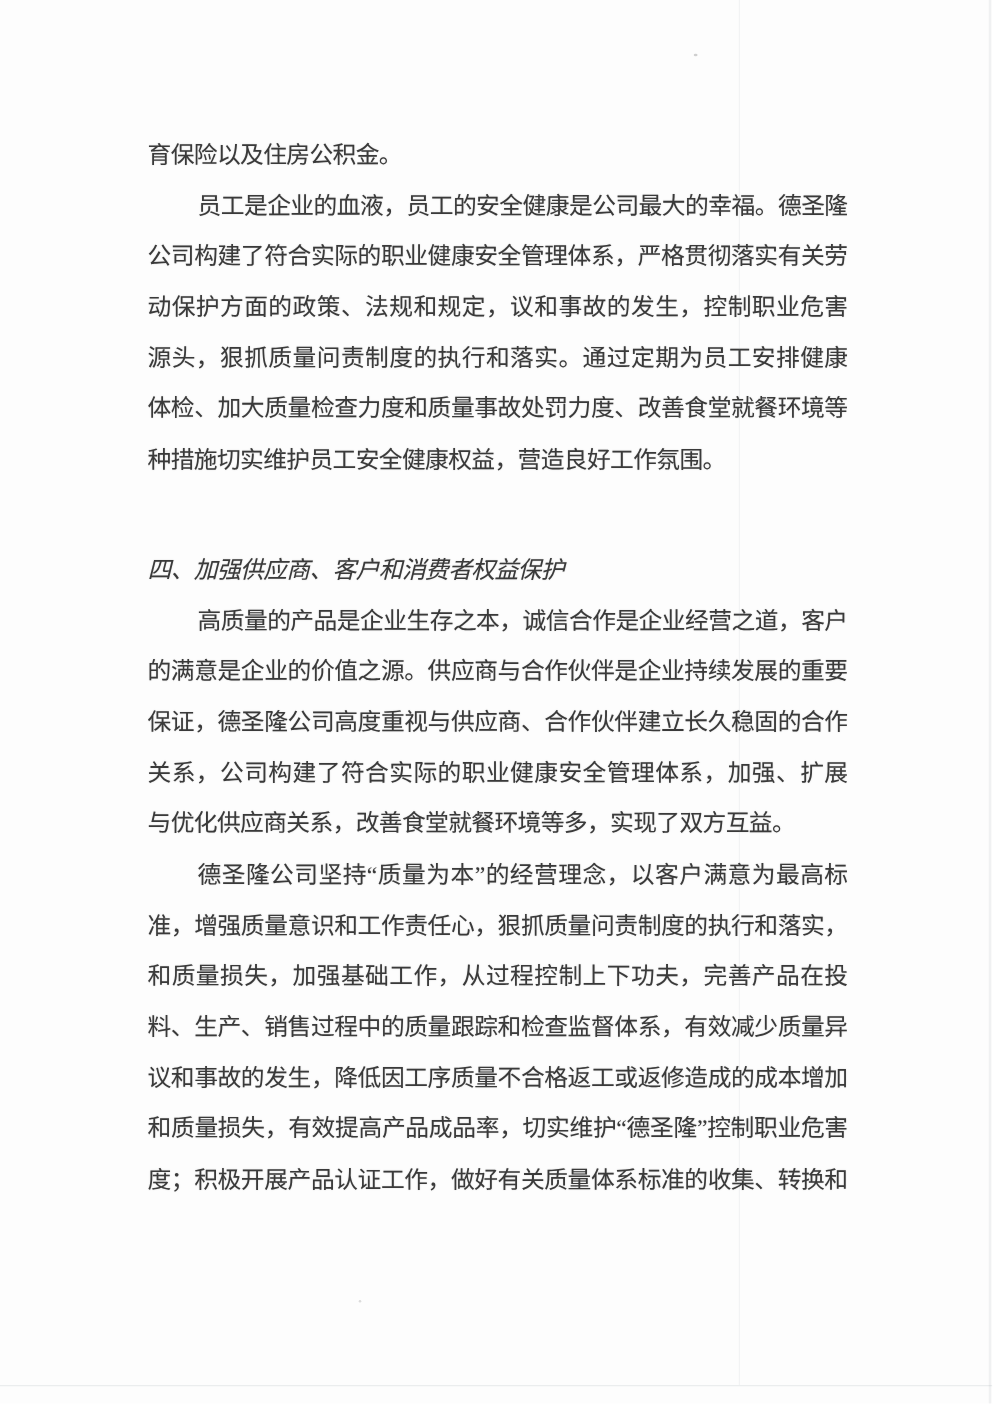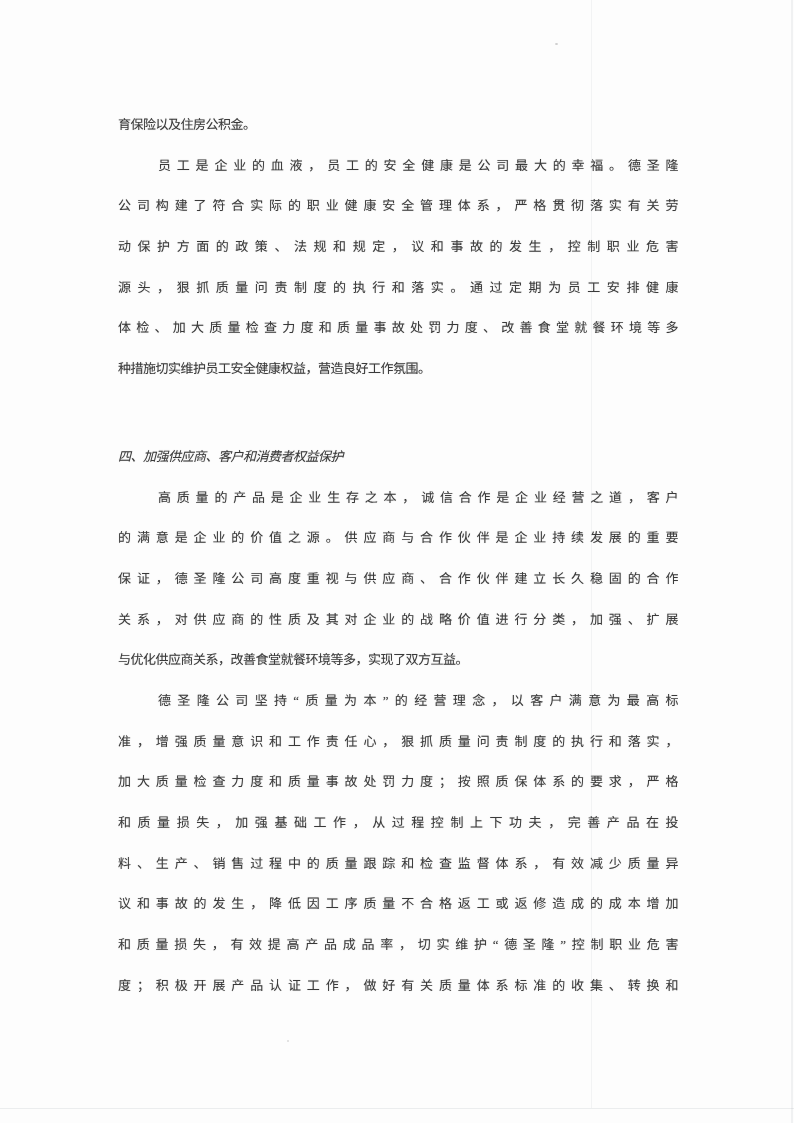--- a/index.html
+++ b/index.html
@@ -18,21 +18,21 @@
     height: 1123px;
     background: var(--page-bg, #fdfdfd);
     overflow: hidden;
   }
   .textblock {
     position: absolute;
     left: 118px;
     top: 105px;
     width: 560px;
     color: var(--ink, #3a3a3a);
-    font-size: 13px;
+    font-size: 19px;
     letter-spacing: -0.5px;
   }
   .block { margin: 0; padding: 0; }
   .block.heading { margin-top: 47px; font-style: italic; }
   .line {
     height: 40.7px;
     line-height: 40.7px;
     overflow: hidden;
     white-space: normal;
     text-align: justify;
@@ -82,27 +82,26 @@
         <div class="line stretch">体检、加大质量检查力度和质量事故处罚力度、改善食堂就餐环境等多</div>
         <div class="line lastline">种措施切实维护员工安全健康权益，营造良好工作氛围。</div>
       </div>
       <div class="block heading">
         <div class="line lastline">四、加强供应商、客户和消费者权益保护</div>
       </div>
       <div class="block paragraph">
         <div class="line stretch indent">高质量的产品是企业生存之本，诚信合作是企业经营之道，客户</div>
         <div class="line stretch">的满意是企业的价值之源。供应商与合作伙伴是企业持续发展的重要</div>
         <div class="line stretch">保证，德圣隆公司高度重视与供应商、合作伙伴建立长久稳固的合作</div>
-        <div class="line stretch">关系，对供应商的性质及其对企业的战略价值进行分类，加强、扩展</div>
+        <div class="line stretch">关系，公司构建了符合实际的职业健康安全管理体系，加强、扩展</div>
         <div class="line lastline">与优化供应商关系，改善食堂就餐环境等多，实现了双方互益。</div>
       </div>
       <div class="block paragraph">
         <div class="line stretch indent">德圣隆公司坚持“质量为本”的经营理念，以客户满意为最高标</div>
         <div class="line stretch">准，增强质量意识和工作责任心，狠抓质量问责制度的执行和落实，</div>
-        <div class="line stretch">加大质量检查力度和质量事故处罚力度；按照质保体系的要求，严格</div>
         <div class="line stretch">和质量损失，加强基础工作，从过程控制上下功夫，完善产品在投</div>
         <div class="line stretch">料、生产、销售过程中的质量跟踪和检查监督体系，有效减少质量异</div>
         <div class="line stretch">议和事故的发生，降低因工序质量不合格返工或返修造成的成本增加</div>
         <div class="line stretch">和质量损失，有效提高产品成品率，切实维护“德圣隆”控制职业危害</div>
         <div class="line stretch">度；积极开展产品认证工作，做好有关质量体系标准的收集、转换和</div>
       </div>
     </div>
 
   <div class="artifact v-crease"></div>
   <div class="artifact h-sheet-edge"></div>

